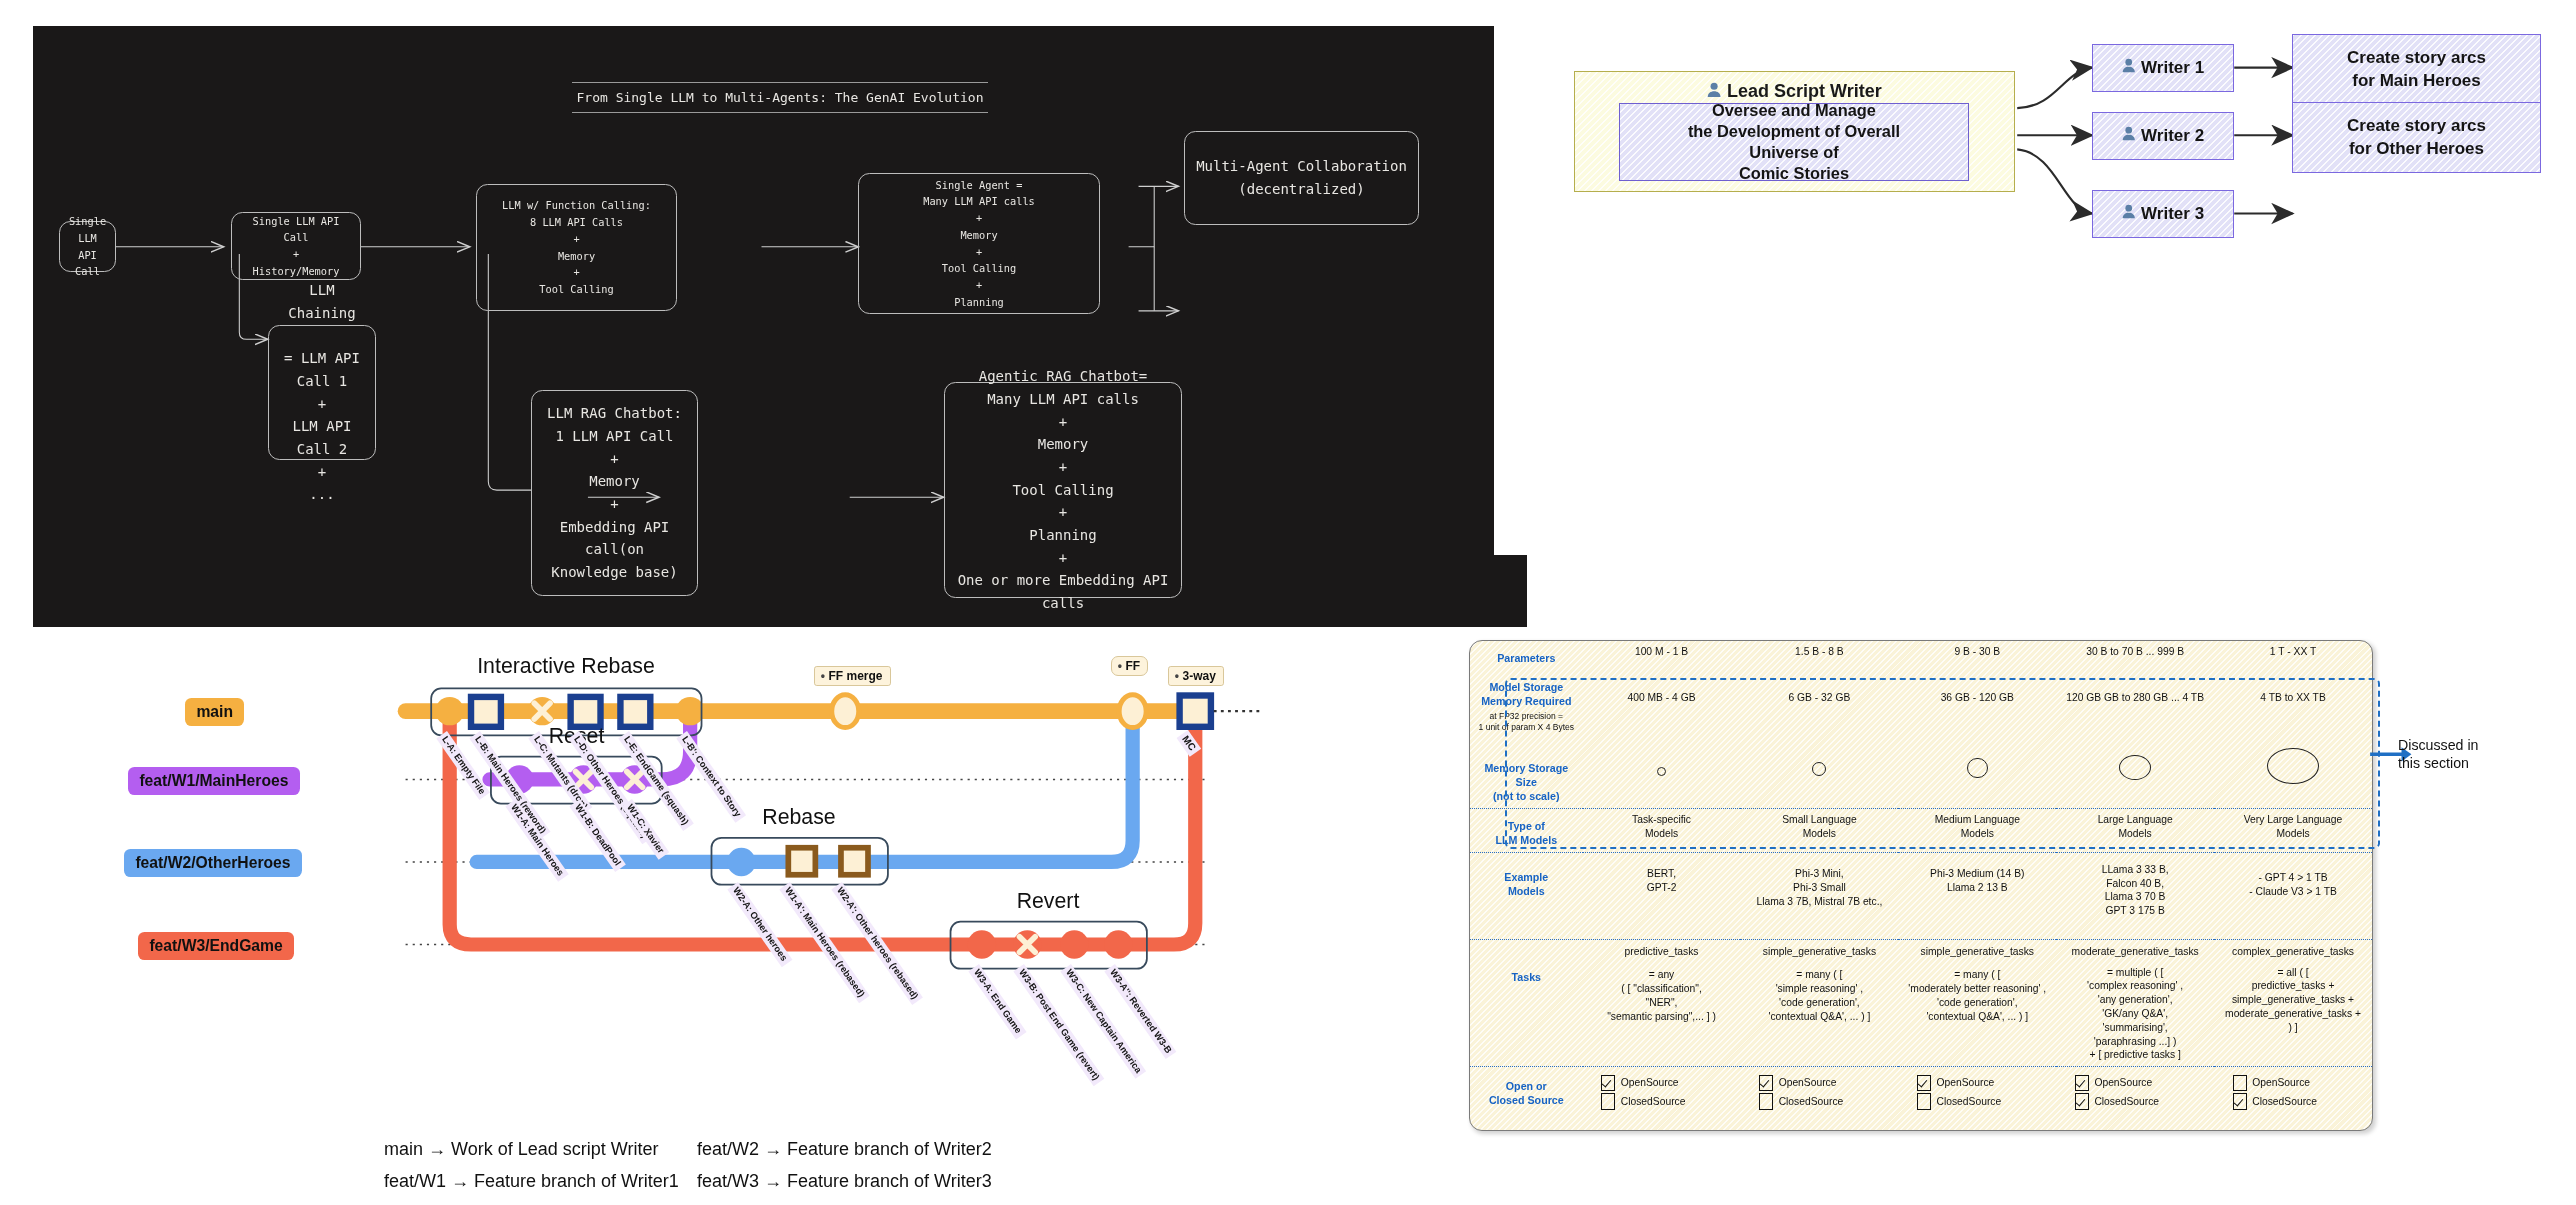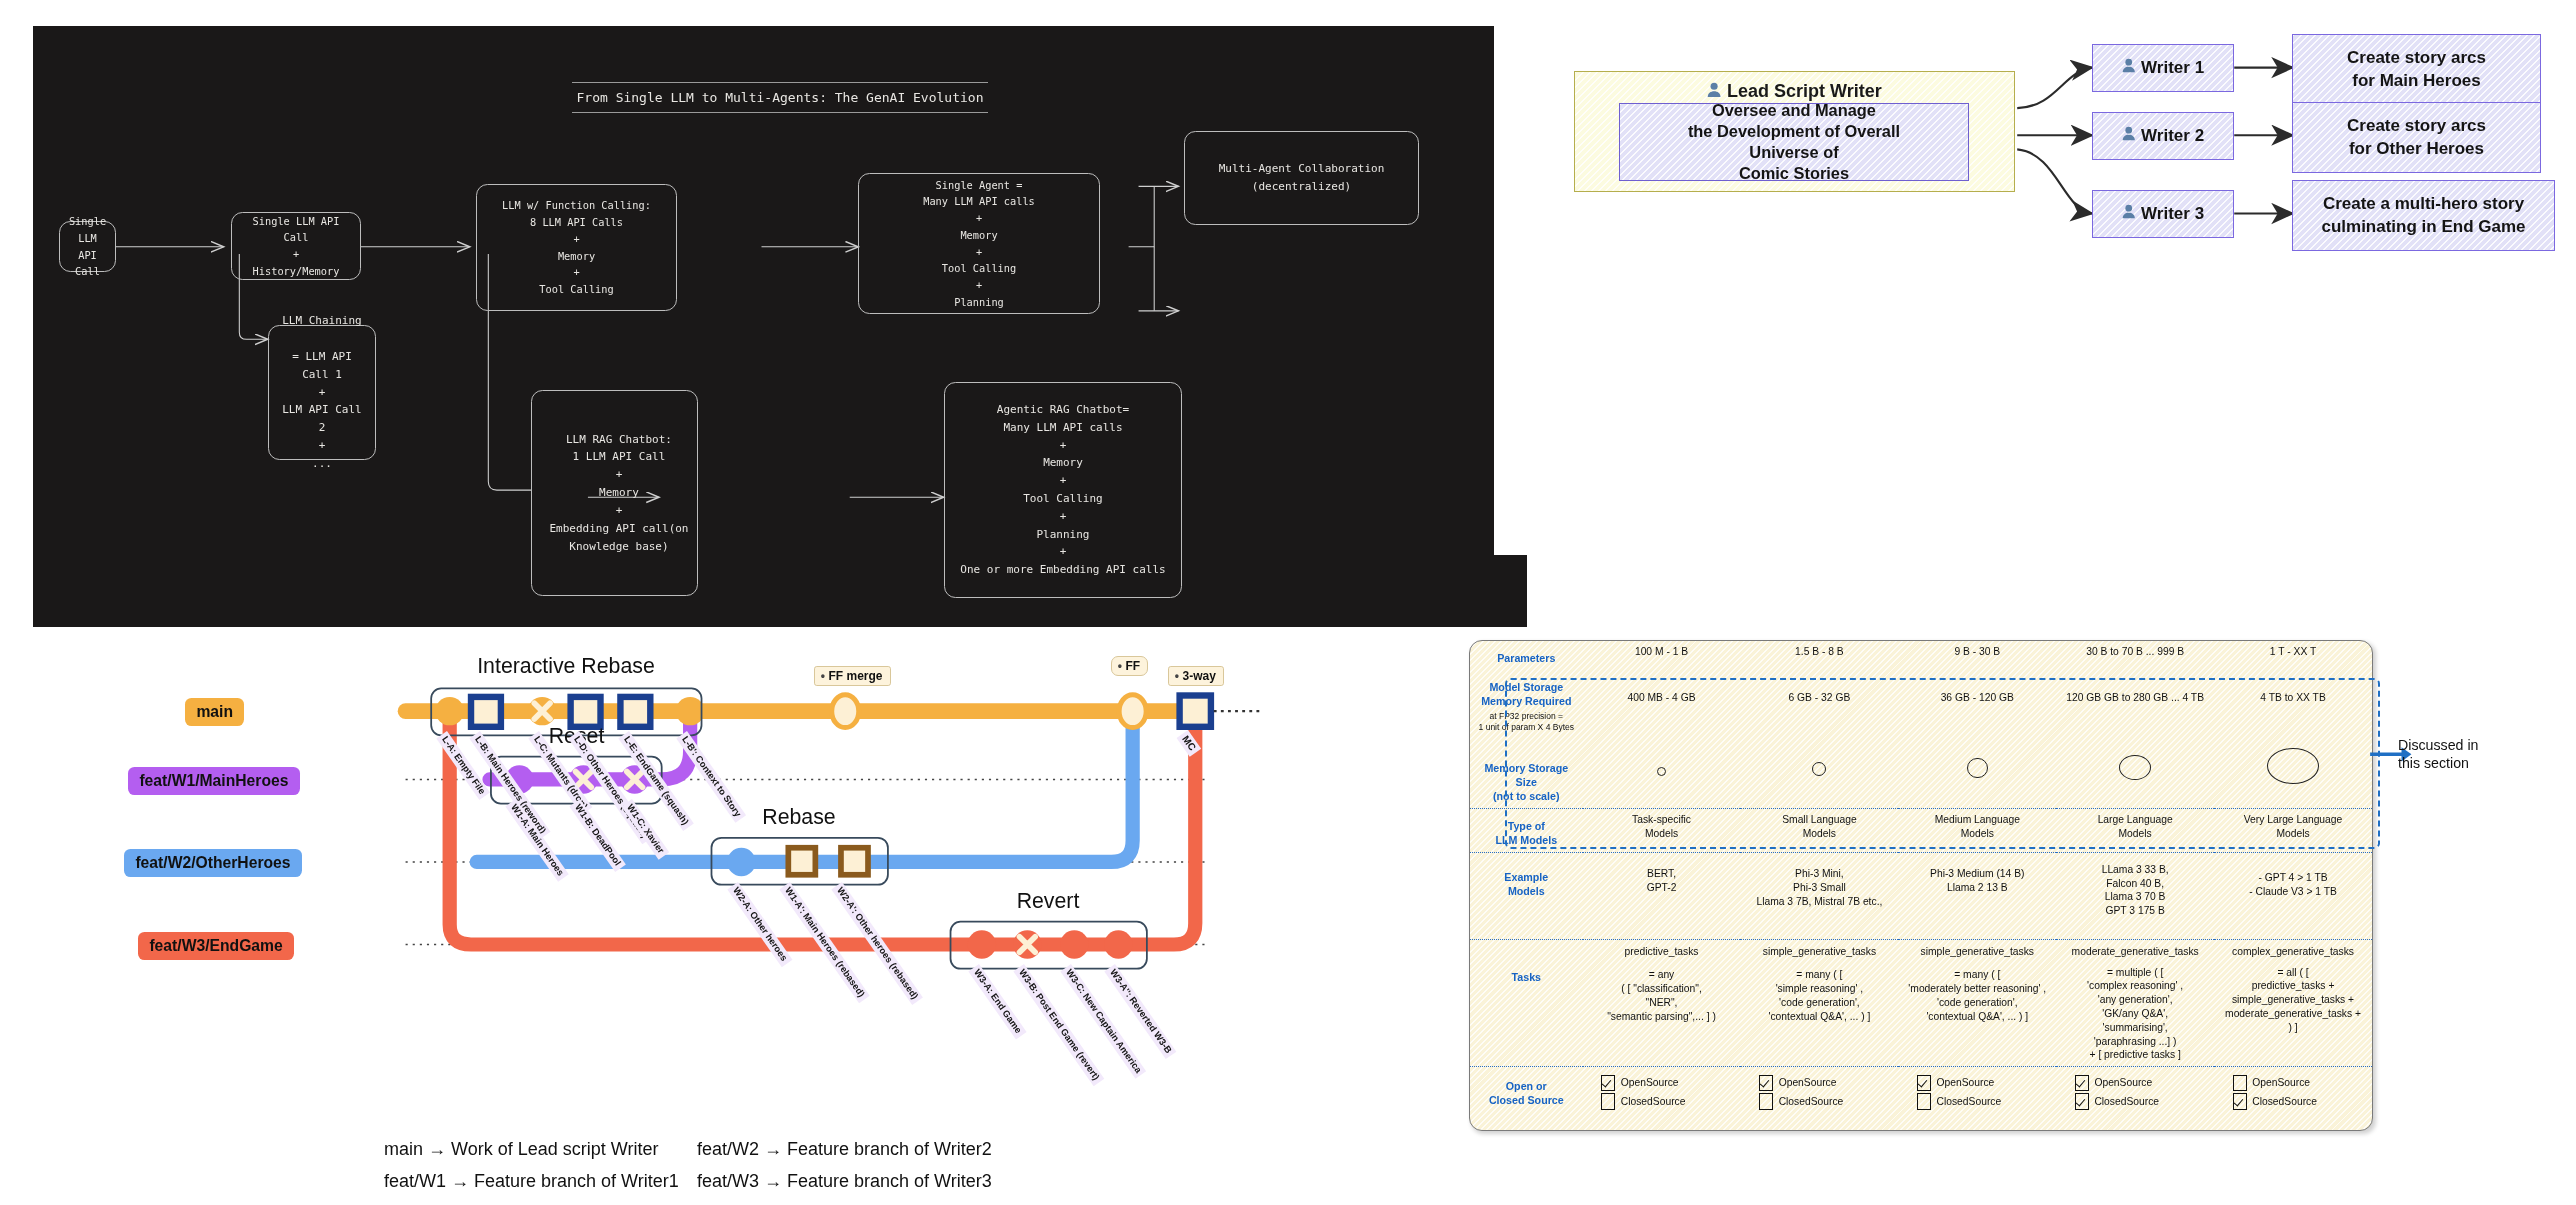--- a/index.html
+++ b/index.html
@@ -6,21 +6,21 @@
   body{width:2576px;height:1205px;position:relative;font-family:"Liberation Sans",sans-serif;overflow:hidden;}
 
   
   #dark-panel{position:absolute;left:33px;top:26px;width:1494px;height:601px;background:#1a1818;}
   #dark-title{position:absolute;left:0;top:56px;width:1494px;text-align:center;
     font-family:"DejaVu Sans Mono",monospace;font-size:13px;color:#e8e6e2;letter-spacing:0px;}
   #dark-title span{display:inline-block;padding:7.1px 4.3px;border-top:1.4px solid #9a9a9a;border-bottom:1.4px solid #9a9a9a;}
   .dnode{position:absolute;border:1.1px solid #bdbdbd;border-radius:11.4px;
     font-family:"DejaVu Sans Mono",monospace;color:#e8e6e2;font-size:10.3px;line-height:1.62;
     display:flex;align-items:center;justify-content:center;text-align:center;padding:5.7px 8.5px;box-sizing:border-box;}
-  .dnode.small{font-size:11px;}
+  .dnode.small{font-size:14px;}
   .dsvg{position:absolute;left:0;top:0;width:1494px;height:601px;pointer-events:none;}
 
   
   #writer-panel{position:absolute;left:1494px;top:0px;width:1082px;height:555px;background:#ffffff;}
   .hatch-yellow{background-color:#fcfbe0;
     background-image:repeating-linear-gradient(135deg, rgba(255,255,255,.85) 0 1.4px, rgba(0,0,0,0) 1.4px 5px);}
   .hatch-purple{background-color:#e2e1f7;
     background-image:repeating-linear-gradient(135deg, rgba(255,255,255,.85) 0 1.4px, rgba(0,0,0,0) 1.4px 5px);}
   #lead-outer{position:absolute;left:80px;top:71px;width:441px;height:121px;
     border:1.4px solid #b5ae4d;box-sizing:border-box;padding-top:4.3px;}
@@ -243,24 +243,20 @@
 
   <div class="wbox hatch-purple" style="left:598px;top:190px;width:142px;height:48px;">
     <span class="person">
       <svg width="13.5" height="15" viewBox="0 0 20 22">
           <circle cx="10" cy="6" r="5" fill="#5b7fa6"></circle>
           <path d="M1 21c0-5 4-8 9-8s9 3 9 8z" fill="#5b7fa6"></path>
         </svg>
     </span>
       <span>Writer 3</span>
   </div>
-  <div class="wbox hatch-purple" style="left:798px;top:180px;width:263px;height:71px;">
-    <div><span style="white-space:pre-line">Create a multi-hero story
-culminating in </span><b>End Game</b></div>
-  </div>
 </div>
 
 <div id="git-panel">
 
   <svg class="gitsvg" viewBox="0 0 1700 700">
 
     <g stroke="#444" stroke-width="2" stroke-dasharray="3 7" fill="none">
       <line x1="200" y1="196" x2="1330" y2="196"></line>
       <line x1="200" y1="312" x2="1330" y2="312"></line>
       <line x1="200" y1="428" x2="1330" y2="428"></line>

